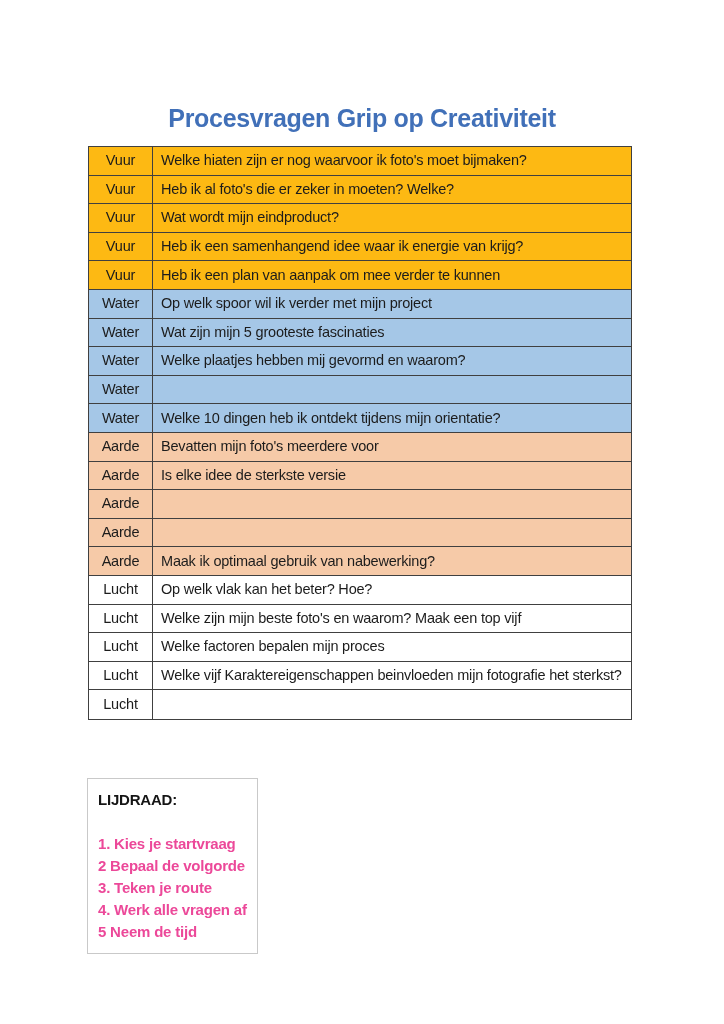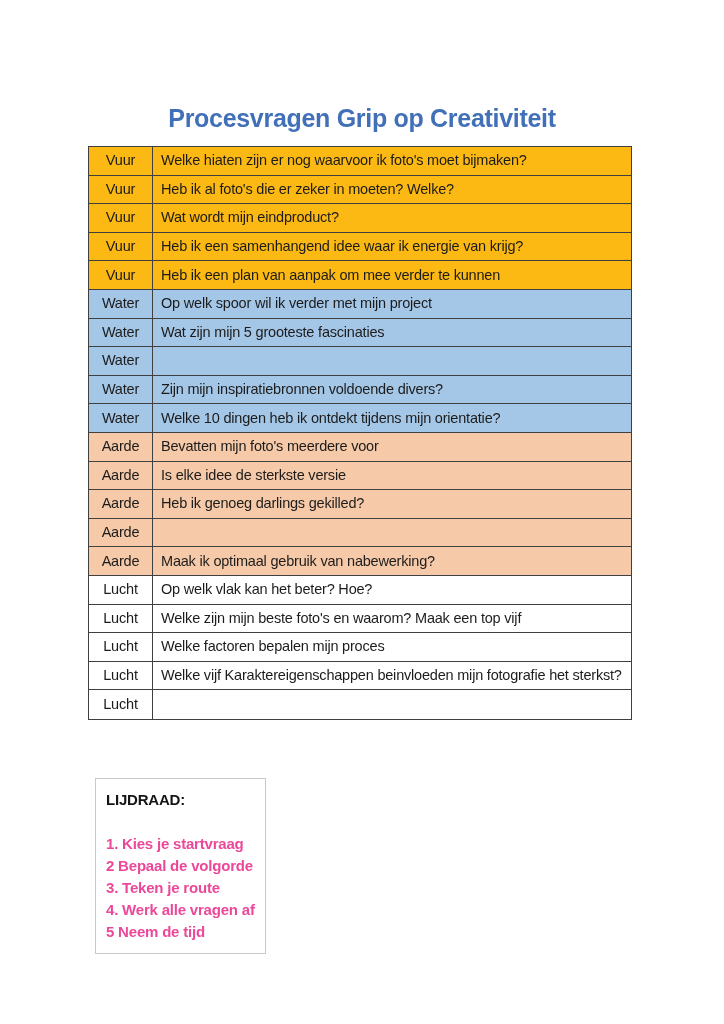--- a/index.html
+++ b/index.html
@@ -32,21 +32,21 @@
     border-right:1px solid var(--border-color,#404040);
   }
   .cell.question{
     flex:1;padding:2px 8px;
   }
   .row.vuur{background:var(--vuur,#FDB913);}
   .row.water{background:var(--water,#A5C7E7);}
   .row.aarde{background:var(--aarde,#F6CAA8);}
   .row.lucht{background:var(--lucht,#FFFFFF);}
   .guide-box{
-    position:absolute;left:95px;top:778px;width:171px;min-height:152px;
+    position:absolute;left:87px;top:778px;width:171px;min-height:152px;
     border:1px solid #c9c9c9;box-sizing:border-box;
     padding:10px 8px 10px 10px;
   }
   .guide-heading{
     font-size:15px;font-weight:bold;color:#151515;line-height:22px;
     margin-bottom:22px;letter-spacing:-0.2px;
   }
   .guide-step{
     font-size:15px;font-weight:bold;color:#ec4899;line-height:22px;
     letter-spacing:-0.2px;white-space:nowrap;
@@ -81,40 +81,39 @@
     <div class="row water">
       <div class="cell category">Water</div>
       <div class="cell question">Op welk spoor wil ik verder met mijn project</div>
     </div>
     <div class="row water">
       <div class="cell category">Water</div>
       <div class="cell question">Wat zijn mijn 5 grooteste fascinaties</div>
     </div>
     <div class="row water">
       <div class="cell category">Water</div>
+      <div class="cell question">Welke plaatjes hebben mij gevormd en waarom?</div>
     </div>
     <div class="row water">
       <div class="cell category">Water</div>
-      <div class="cell question">Zijn mijn inspiratiebronnen voldoende divers?</div>
     </div>
     <div class="row water">
       <div class="cell category">Water</div>
       <div class="cell question">Welke 10 dingen heb ik ontdekt tijdens mijn orientatie?</div>
     </div>
     <div class="row aarde">
       <div class="cell category">Aarde</div>
       <div class="cell question">Bevatten mijn foto's meerdere voor</div>
     </div>
     <div class="row aarde">
       <div class="cell category">Aarde</div>
       <div class="cell question">Is elke idee de sterkste versie</div>
     </div>
     <div class="row aarde">
       <div class="cell category">Aarde</div>
-      <div class="cell question">Heb ik genoeg darlings gekilled?</div>
     </div>
     <div class="row aarde">
       <div class="cell category">Aarde</div>
     </div>
     <div class="row aarde">
       <div class="cell category">Aarde</div>
       <div class="cell question">Maak ik optimaal gebruik van nabewerking?</div>
     </div>
     <div class="row lucht">
       <div class="cell category">Lucht</div>

